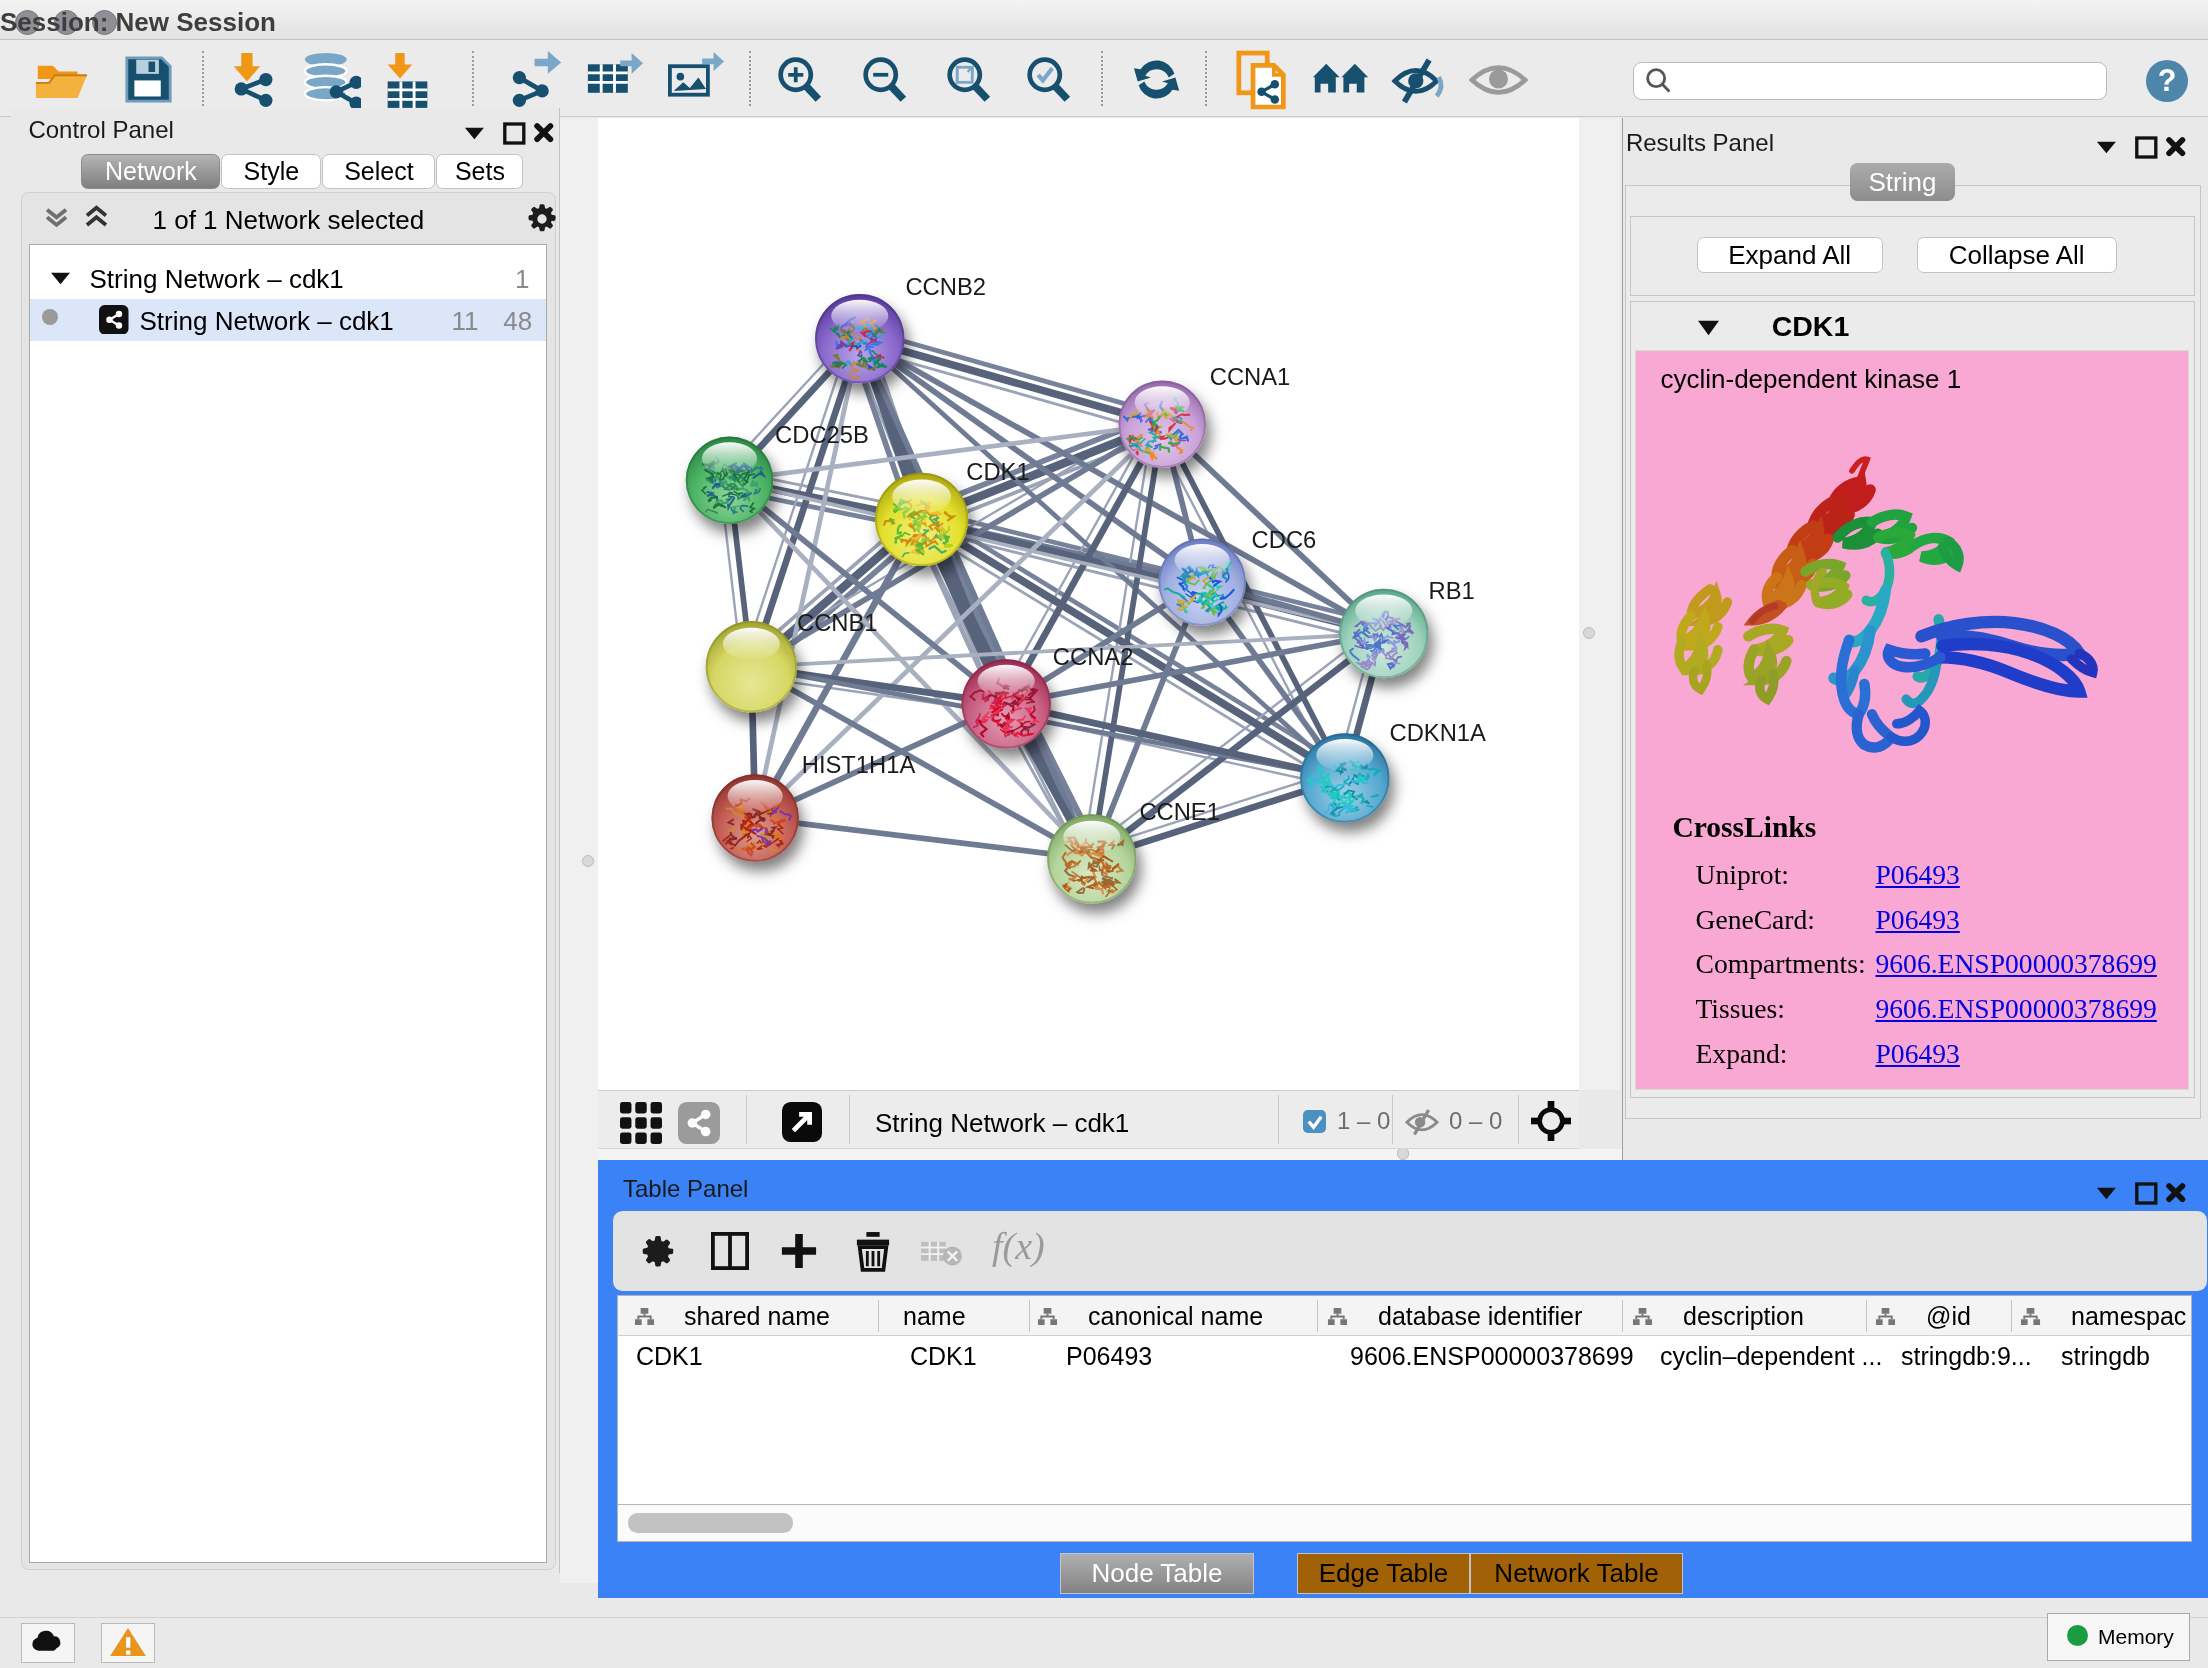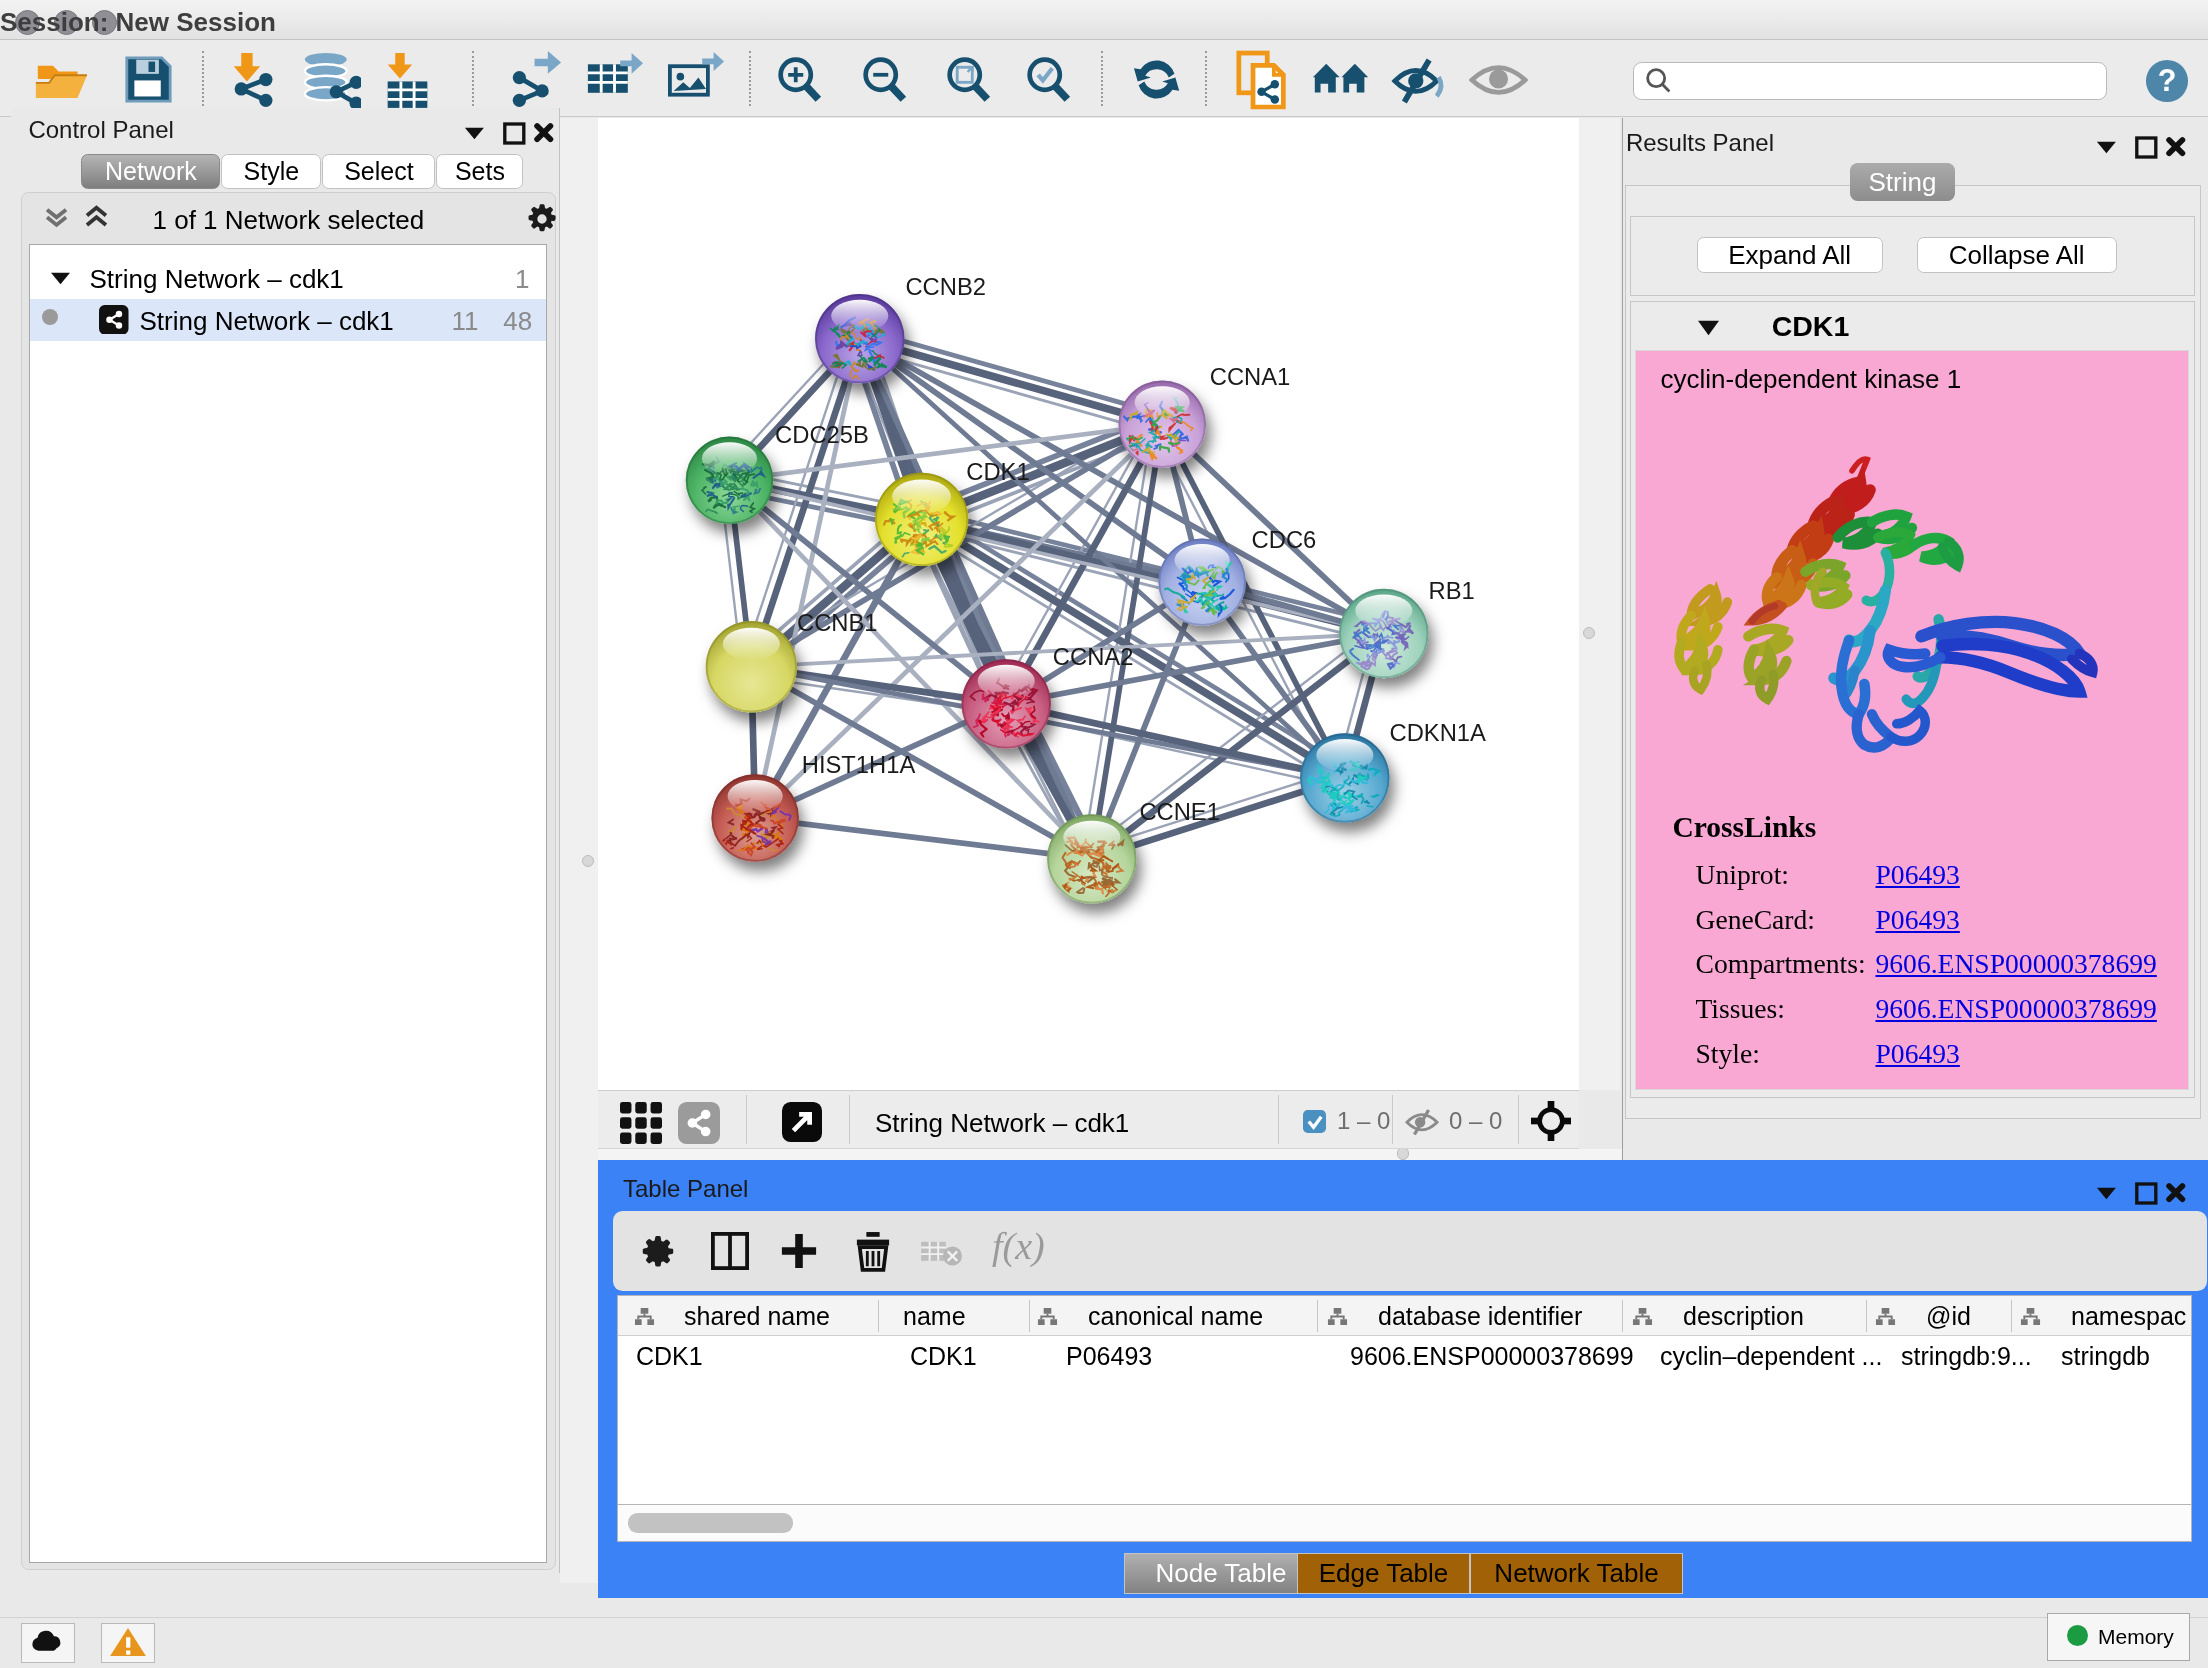--- a/index.html
+++ b/index.html
@@ -1275,21 +1275,21 @@
           </svg>
         <div class="serif" style="position:absolute;left:36px;top:460px;font-size:29.5px;font-weight:bold">CrossLinks</div>
         <div class="serif" style="position:absolute;left:59px;top:508px;font-size:27.6px">Uniprot:</div>
         <div class="serif link" style="position:absolute;left:239px;top:508px;font-size:27.6px">P06493</div>
         <div class="serif" style="position:absolute;left:59px;top:553px;font-size:27.6px">GeneCard:</div>
         <div class="serif link" style="position:absolute;left:239px;top:553px;font-size:27.6px">P06493</div>
         <div class="serif" style="position:absolute;left:59px;top:597px;font-size:27.6px">Compartments:</div>
         <div class="serif link" style="position:absolute;left:239px;top:597px;font-size:27.6px">9606.ENSP00000378699</div>
         <div class="serif" style="position:absolute;left:59px;top:642px;font-size:27.6px">Tissues:</div>
         <div class="serif link" style="position:absolute;left:239px;top:642px;font-size:27.6px">9606.ENSP00000378699</div>
-        <div class="serif" style="position:absolute;left:59px;top:687px;font-size:27.6px">Style:</div>
+        <div class="serif" style="position:absolute;left:59px;top:687px;font-size:27.6px">Expand:</div>
         <div class="serif link" style="position:absolute;left:239px;top:687px;font-size:27.6px">P06493</div>
       </div>
     </div>
   </div>
 </div>
 
 <div class="abs" id="tpanel">
   <div class="ptitle" style="position:absolute;left:25px;top:15px">Table Panel</div>
   <svg style="position:absolute;left:1497px;top:21px" width="95" height="25" viewBox="0 0 100 26">
       <path d="M2 7 L22 7 L12 19 Z" fill="#111"></path>
@@ -1371,21 +1371,21 @@
       <span style="position:absolute;left:1042px;top:5.7px">cyclin–dependent ...</span>
       <span style="position:absolute;left:1283px;top:5.7px">stringdb:9...</span>
       <span style="position:absolute;left:1443px;top:5.7px">stringdb</span>
     </div>
   </div>
   <div id="tscroll">
       <div id="tthumb"></div>
     </div>
 </div>
 
-<div class="btab btabsel" style="left:1124px;width:194px">Node Table</div>
+<div class="btab btabsel" style="left:1060px;width:194px">Node Table</div>
 <div class="btab" style="left:1297px;width:173px">Edge Table</div>
 <div class="btab" style="left:1470px;width:213px">Network Table</div>
 
 <div class="abs" id="statusline"></div>
 <div class="sbtn" style="left:21px"><svg width="38" height="28.5" viewBox="0 0 40 30" style="margin:3.8px 5.7px">
       <path d="M11 24 a7 7 0 0 1 -1-13.8 a9 9 0 0 1 17.3-1.5 a6.5 6.5 0 0 1 2.7 12.5 a6 6 0 0 1 -3 2.8 z" fill="#111"></path>
     </svg></div>
 <div class="sbtn" style="left:101px"><svg width="40" height="32" viewBox="0 0 42 34" style="margin:1.9px 5.7px">
       <path d="M21 2 L40 32 L2 32 Z" fill="#e8951d"></path>
       <rect x="19" y="12" width="4.5" height="11" fill="#fff"></rect>

